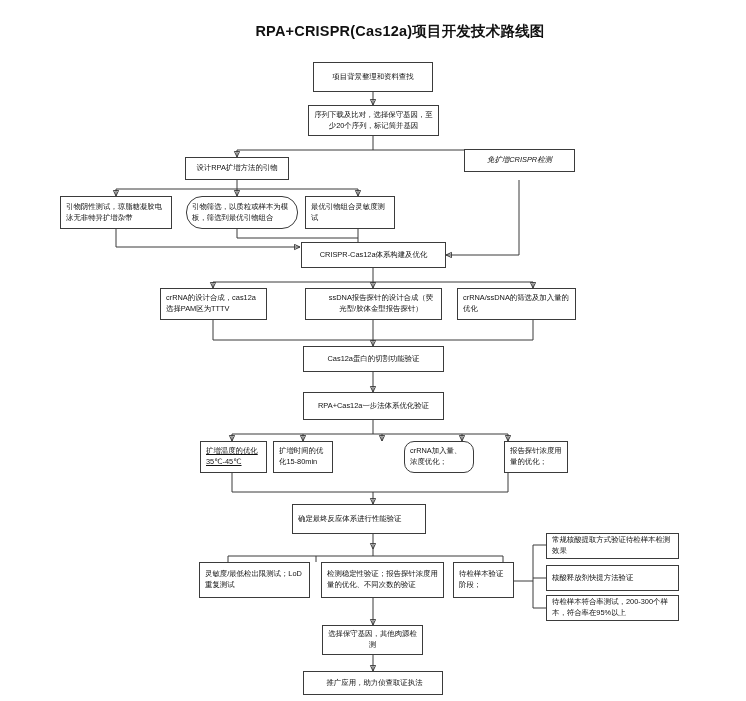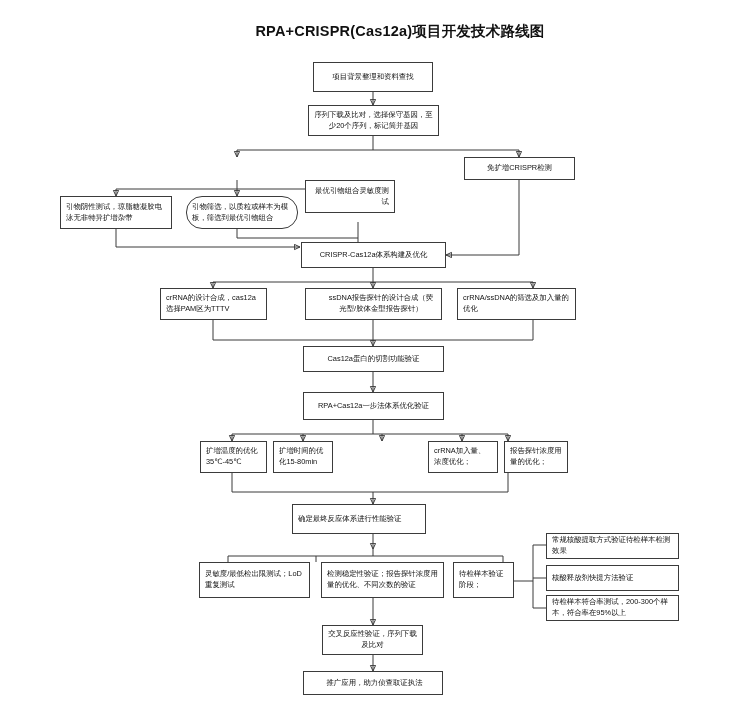--- a/index.html
+++ b/index.html
@@ -143,34 +143,37 @@
   </svg>
 
   <div class="node center" style="left:313px; top:62px; width:120px; height:30px;">
     <span>项目背景整理和资料查找</span>
   </div>
 
   <div class="node center" style="left:308px; top:105px; width:131px; height:31px;">
     <span>序列下载及比对，选择保守基因，至少20个序列，标记简并基因</span>
   </div>
 
-
-  <div class="node center" style="left:464px; top:157px; width:111px; height:23px;">
+  <div class="node center" style="left:185px; top:157px; width:104px; height:23px;">
+    <span>设计RPA扩增方法的引物</span>
+  </div>
+
+  <div class="node center" style="left:464px; top:149px; width:111px; height:23px;font-style:italic;">
     <span>免扩增CRISPR检测</span>
   </div>
 
   <div class="node left" style="left:60px; top:196px; width:112px; height:33px;">
     <span>引物阴性测试，琼脂糖凝胶电泳无非特异扩增杂带</span>
   </div>
 
   <div class="node left" style="left:186px; top:196px; width:112px; height:33px;border-radius:16px;">
     <span>引物筛选，以质粒或样本为模板，筛选到最优引物组合</span>
   </div>
 
-  <div class="node left" style="left:305px; top:180px; width:90px; height:33px;text-align:right;">
+  <div class="node left" style="left:305px; top:196px; width:90px; height:33px;">
     <span>最优引物组合灵敏度测试</span>
   </div>
 
   <div class="node center" style="left:301px; top:242px; width:145px; height:26px;">
     <span>CRISPR-Cas12a体系构建及优化</span>
   </div>
 
   <div class="node left" style="left:160px; top:288px; width:107px; height:32px;">
     <span>crRNA的设计合成，cas12a选择PAM区为TTTV</span>
   </div>
@@ -184,30 +187,30 @@
   </div>
 
   <div class="node center" style="left:303px; top:346px; width:141px; height:26px;">
     <span>Cas12a蛋白的切割功能验证</span>
   </div>
 
   <div class="node center" style="left:303px; top:392px; width:141px; height:28px;">
     <span>RPA+Cas12a一步法体系优化验证</span>
   </div>
 
-  <div class="node left" style="left:200px; top:441px; width:67px; height:32px;">
+  <div class="node left" style="left:200px; top:441px; width:67px; height:32px;text-decoration:underline;">
     <span>扩增温度的优化35℃-45℃</span>
   </div>
 
   <div class="node left" style="left:273px; top:441px; width:60px; height:32px;">
     <span>扩增时间的优化15-80min</span>
   </div>
 
 
-  <div class="node left" style="left:428px; top:441px; width:70px; height:32px;">
+  <div class="node left" style="left:404px; top:441px; width:70px; height:32px;border-radius:10px;">
     <span>crRNA加入量、浓度优化；</span>
   </div>
 
   <div class="node left" style="left:504px; top:441px; width:64px; height:32px;">
     <span>报告探针浓度用量的优化；</span>
   </div>
 
   <div class="node left" style="left:292px; top:504px; width:134px; height:30px;">
     <span>确定最终反应体系进行性能验证</span>
   </div>
@@ -230,20 +233,20 @@
 
   <div class="node left" style="left:546px; top:565px; width:133px; height:26px;">
     <span>核酸释放剂快提方法验证</span>
   </div>
 
   <div class="node left" style="left:546px; top:595px; width:133px; height:26px;">
     <span>待检样本符合率测试，200-300个样本，符合率在95%以上</span>
   </div>
 
   <div class="node center" style="left:322px; top:625px; width:101px; height:30px;">
-    <span>交叉反应性验证，序列下载及比对</span>
+    <span>选择保守基因，其他肉源检测</span>
   </div>
 
   <div class="node center" style="left:303px; top:671px; width:140px; height:24px;padding-left:8px;">
     <span>推广应用，助力侦查取证执法</span>
   </div>
 
 </div>
 
 </body></html>

